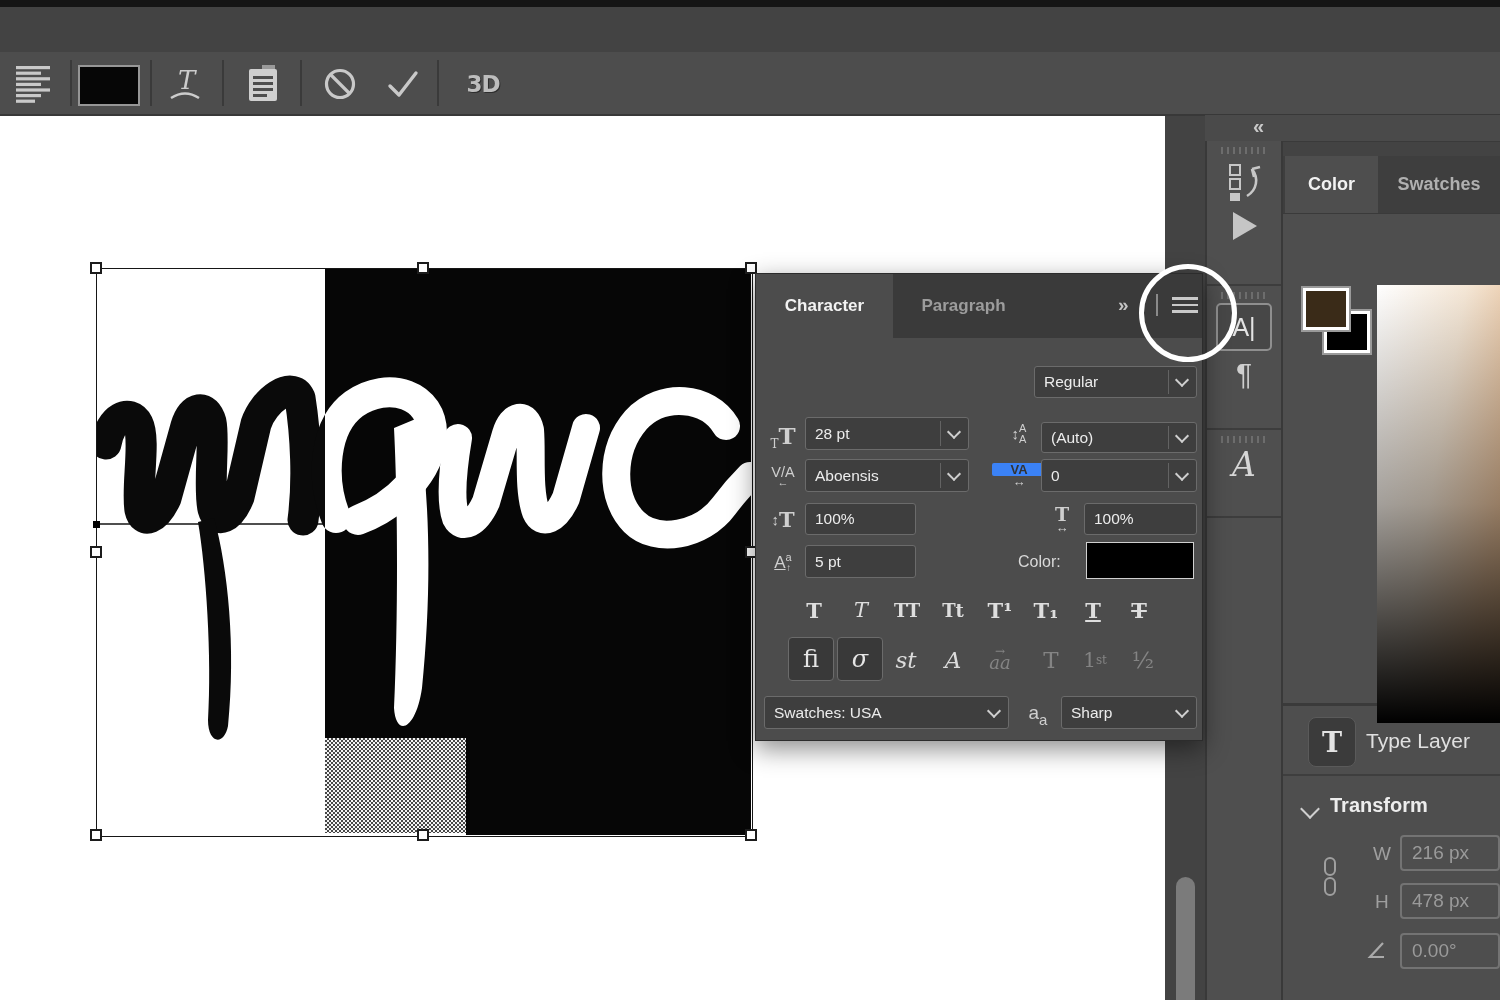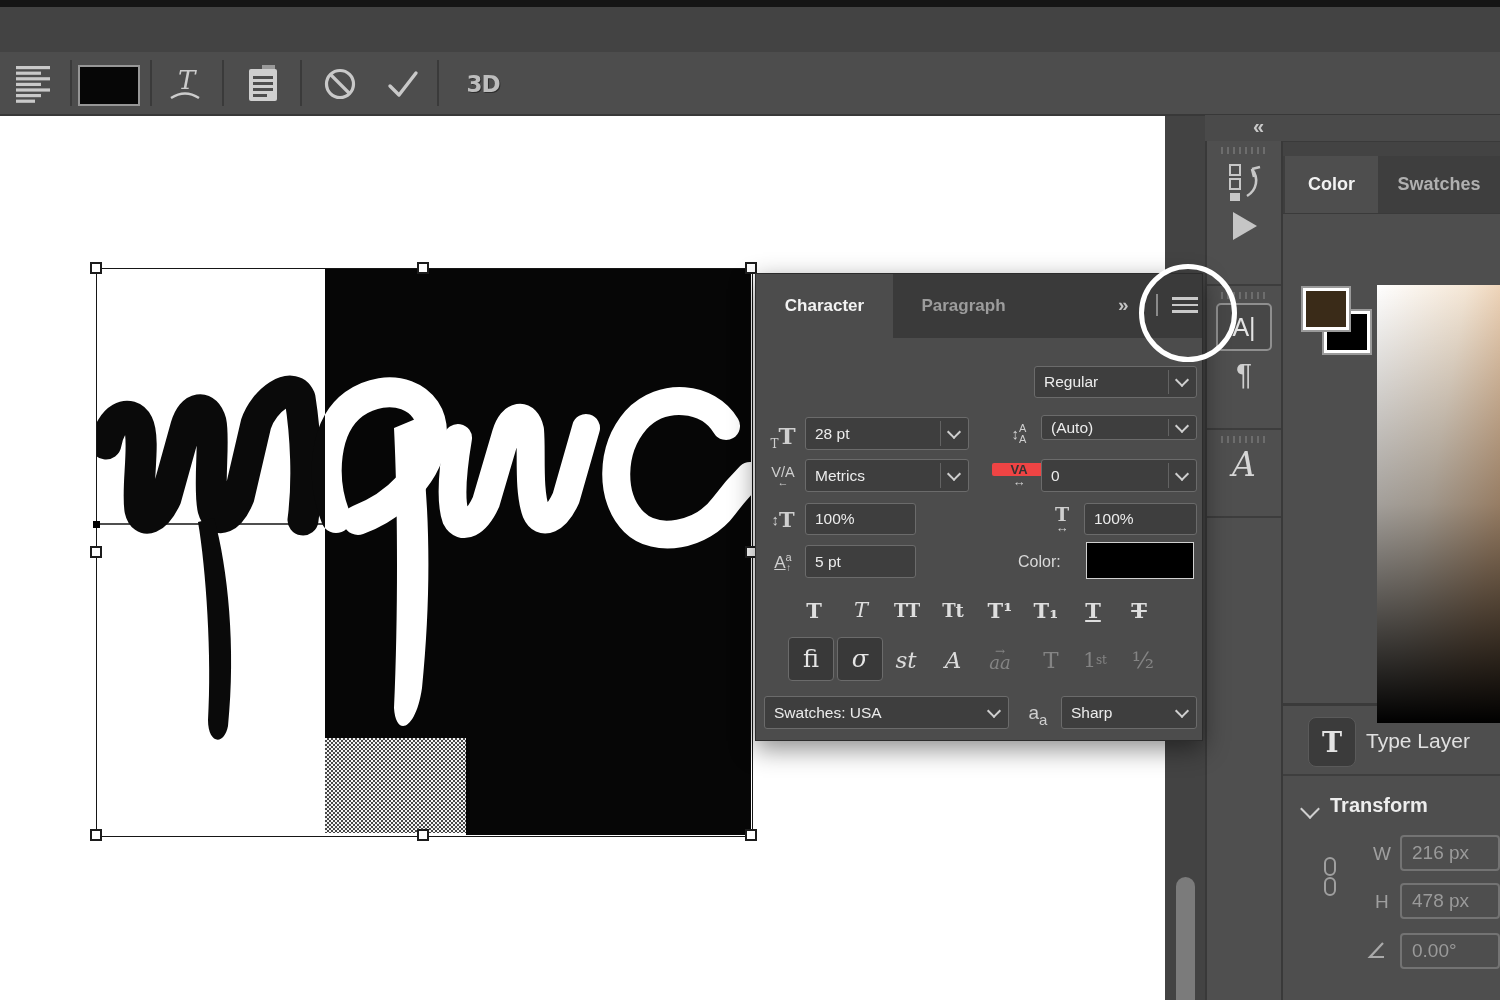--- a/index.html
+++ b/index.html
@@ -290,37 +290,37 @@
       <span class="dd-sep"></span>
         <span class="chev"></span>
     </div>
     <div class="pic hflex" style="left:243px;top:143px;width:40px;height:33px;">
       <span style="font-size:15px;">↕</span>
       <span class="stack">
           <span style="font-size:11px;">A</span>
           <span style="font-size:11px;">A</span>
         </span>
     </div>
-    <div class="ddfield" style="left:285px;top:141px;width:156px;height:25px;">
+    <div class="ddfield" style="left:285px;top:148px;width:156px;height:31px;">
       <span>(Auto)</span>
       <span class="dd-sep"></span>
         <span class="chev"></span>
     </div>
 
     <div class="pic stack" style="left:8px;top:186px;width:38px;height:33px;">
       <span style="font-size:14.5px;">V/A</span>
       <span style="font-size:11px;margin-top:-2px;">←</span>
     </div>
     <div class="ddfield" style="left:49px;top:185px;width:164px;height:33px;">
-      <span>Metrics</span>
+      <span>Aboensis</span>
       <span class="dd-sep"></span>
         <span class="chev"></span>
     </div>
     <div class="pic stack" style="left:243px;top:184px;width:40px;height:35px;">
-      <span style="background:#ef4444;color:#333;font-size:13px;font-weight:bold;padding:0 18px;border-radius:2px;">VA</span>
+      <span style="background:#3b82f6;color:#333;font-size:13px;font-weight:bold;padding:0 18px;border-radius:2px;">VA</span>
       <span style="font-size:13px;margin-top:-1px;">↔</span>
     </div>
     <div class="ddfield" style="left:285px;top:185px;width:156px;height:33px;">
       <span>0</span>
       <span class="dd-sep"></span>
         <span class="chev"></span>
     </div>
 
     <div class="pic hflex" style="left:8px;top:230px;width:38px;height:30px;">
       <span style="font-size:15px;">↕</span>

